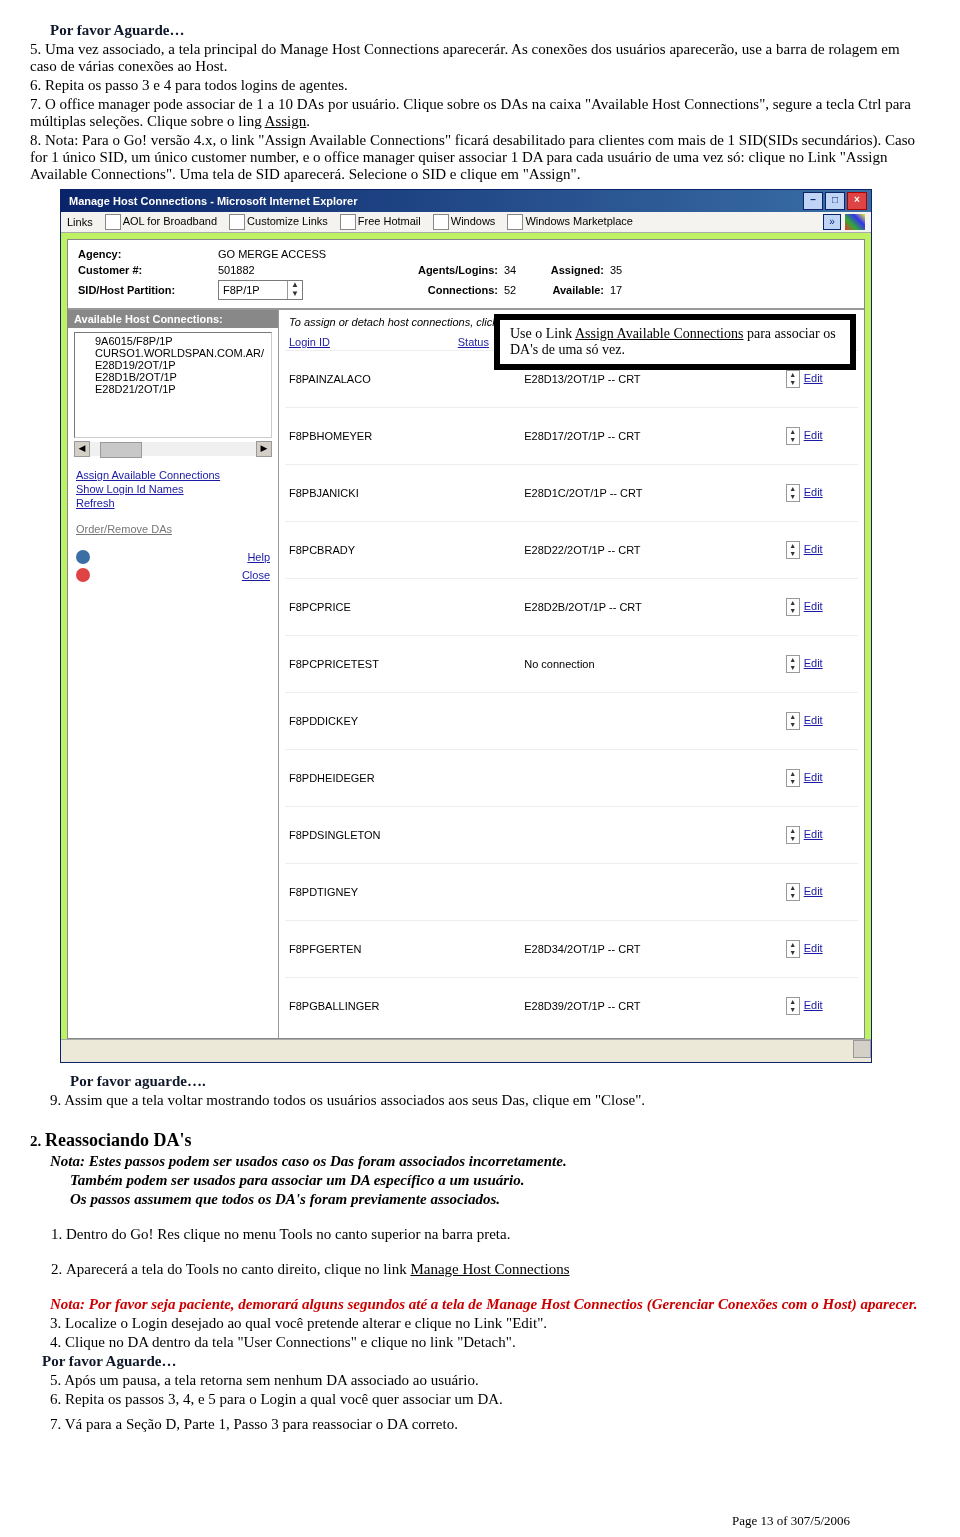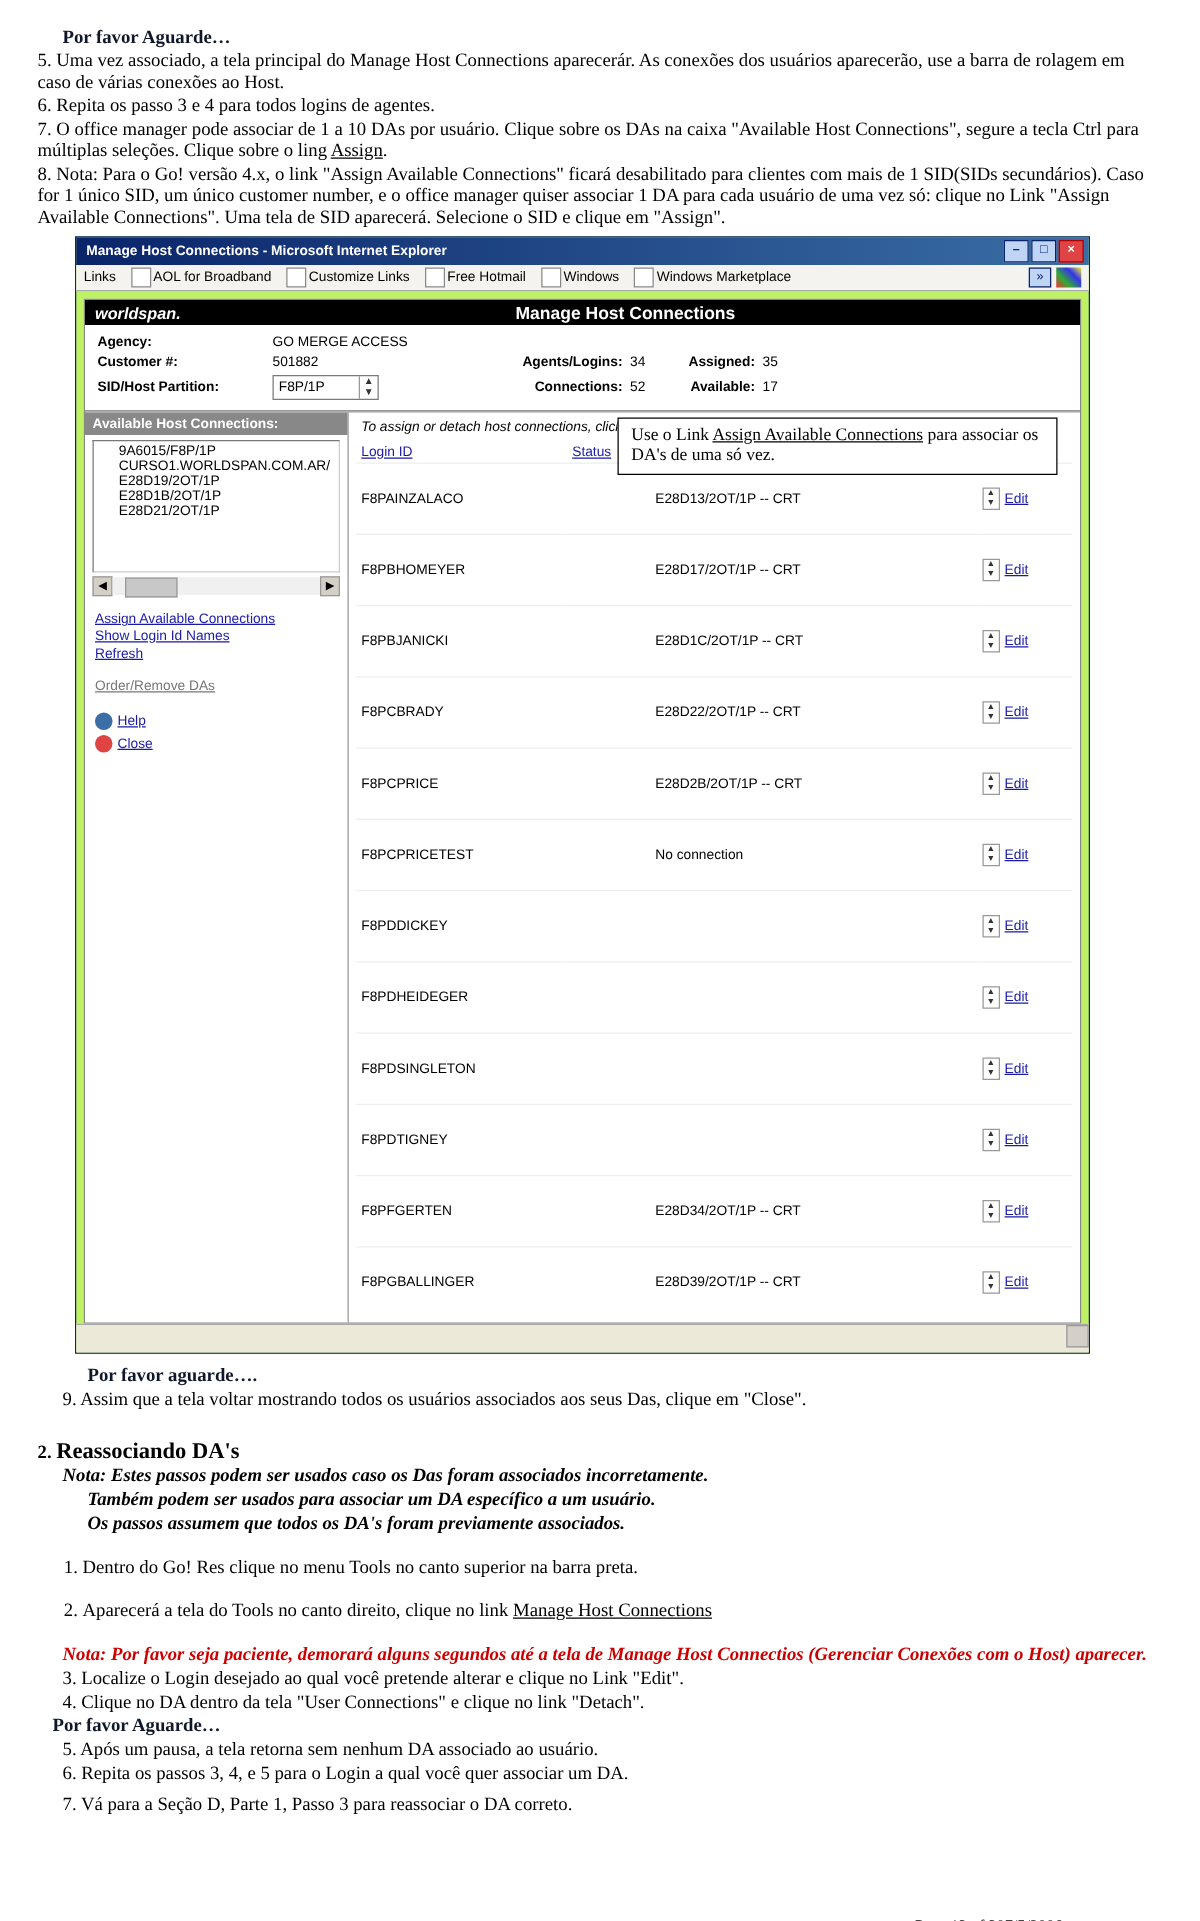--- a/index.html
+++ b/index.html
@@ -151,21 +151,21 @@
     margin: 0 6px 6px;
     display:flex; align-items:center;
   }
   .hscroll .ar { width:14px;height:14px;border:1px solid #999;background:#d4d0c8;text-align:center;line-height:12px;font-size:9px;}
   .hscroll .track{flex:1;background:#f0f0f0;position:relative;height:14px;}
   .hscroll .thumb{position:absolute;left:10px;width:40px;height:14px;background:#c8c8c8;border:1px solid #999;}
 
   .left-links { padding: 6px 8px; }
   .alink { color:#1a1aa6; text-decoration: underline; display:block; padding:1px 0; }
   .alink.gray { color:#777; }
-  .help-row { display:flex; align-items:center; gap:4px; padding:2px 0;}
+  .help-row { display:flex; align-items:center; gap:4px; padding:2px 0;justify-content:space-between;}
   .circ { width:14px;height:14px;border-radius:50%;display:inline-block;}
   .circ.blue{background:#3a6ea5;}
   .circ.red{background:#e04343;}
 
   .col-right { flex:1; padding: 4px 6px; font-style: normal;}
   .instr { font-style: italic; padding: 2px 4px 6px; }
   .tbl { width:100%; border-collapse: collapse; font-size:11px; }
   .tbl th { text-align:left; color:#1a1aa6; text-decoration:underline; padding:2px 4px; font-weight:normal;}
   .tbl td { padding:19px 4px; border-top:1px solid #eee; }
   .spin-sm {
@@ -183,21 +183,21 @@
     width: 120px;
     height: 40px;
     pointer-events: none;
   }
   .callout {
     position: absolute;
     left: 215px;
     top: 4px;
     width: 330px;
     background: #fff;
-    border: 1px solid #000000;
+    border: 6px solid #000000;
     padding: 6px 10px;
     font-family: "Times New Roman", serif;
     font-size: 14px;
     z-index: 5;
   }
   .callout .u { text-decoration: underline; }
 
   .ie-bottom {
     height: 22px;
     background: #ece9d8;
@@ -248,24 +248,20 @@
     <span class="link"><span class="icon-e"></span><span>Free Hotmail</span></span>
     <span class="link"><span class="icon-e"></span><span>Windows</span></span>
     <span class="link"><span class="icon-e"></span><span>Windows Marketplace</span></span>
     <span class="end">
       <span class="win-btn" style="height:14px;width:16px">»</span>
       <span style="width:20px;height:16px;background:linear-gradient(45deg,#e33,#3a3,#33e,#ee3);display:inline-block;"></span>
     </span>
   </div>
 
   <div class="app-body">
-    <div class="app-header">
-      <span class="logo">worldspan.</span>
-      <span class="title">Manage Host Connections</span>
-    </div>
 
     <div class="info-grid">
       <div class="info-row">
         <span class="info-label">Agency:</span>
         <span>GO MERGE ACCESS</span>
       </div>
       <div class="info-row">
         <span class="info-label">Customer #:</span>
         <span class="info-val">501882</span>
         <span class="info-r">Agents/Logins:</span>

